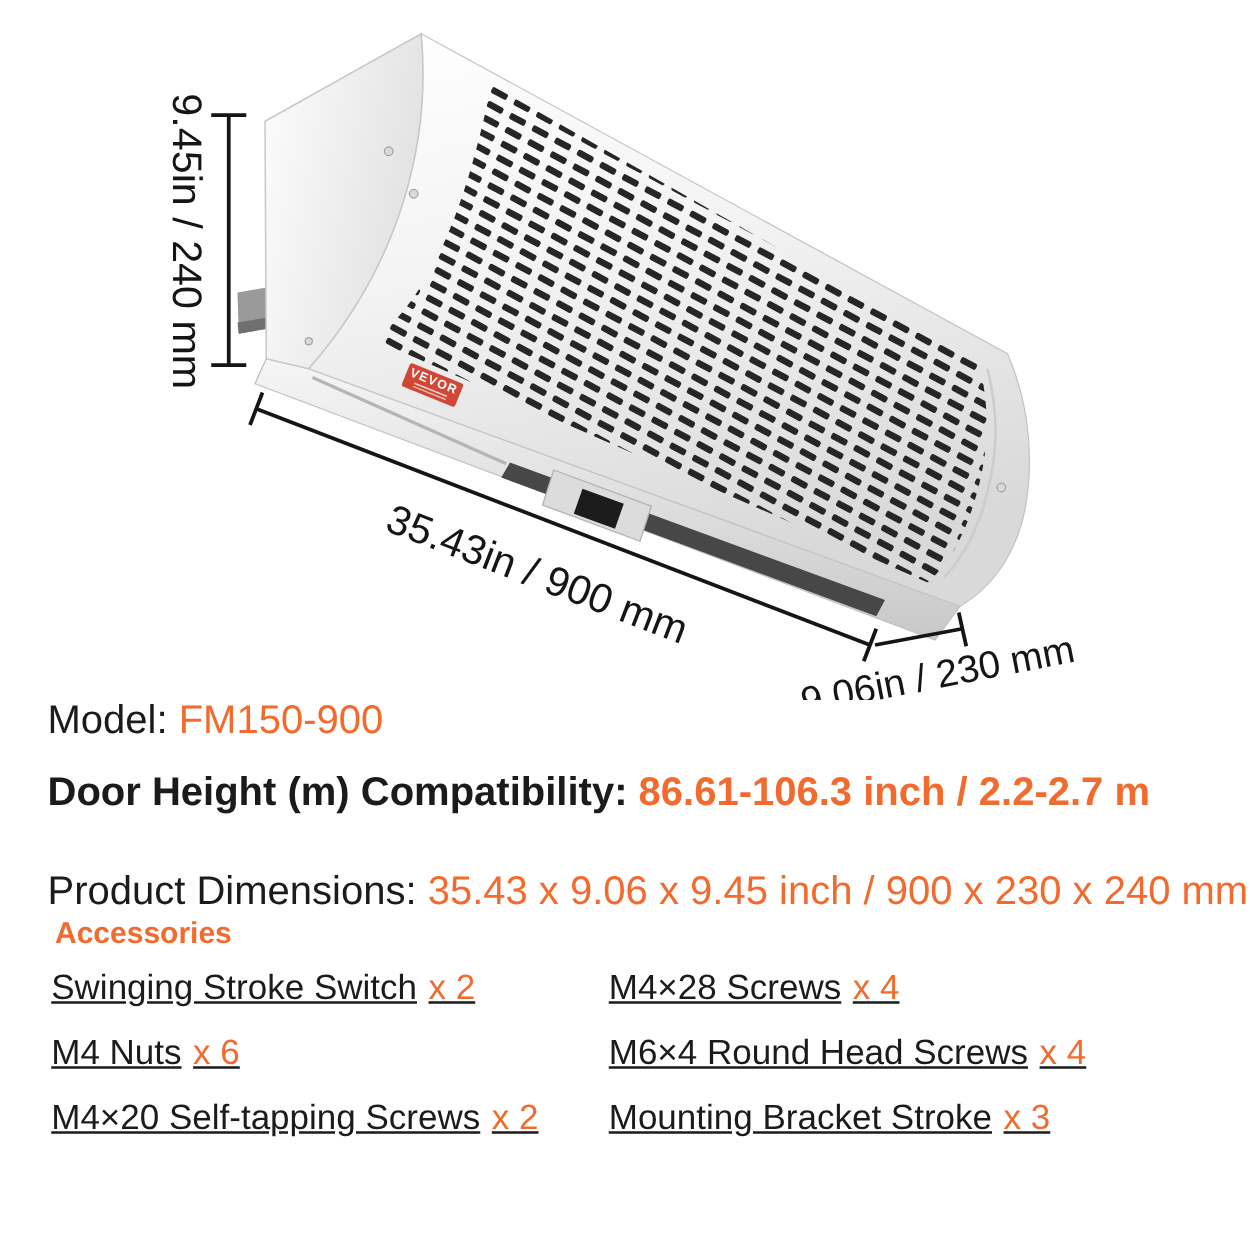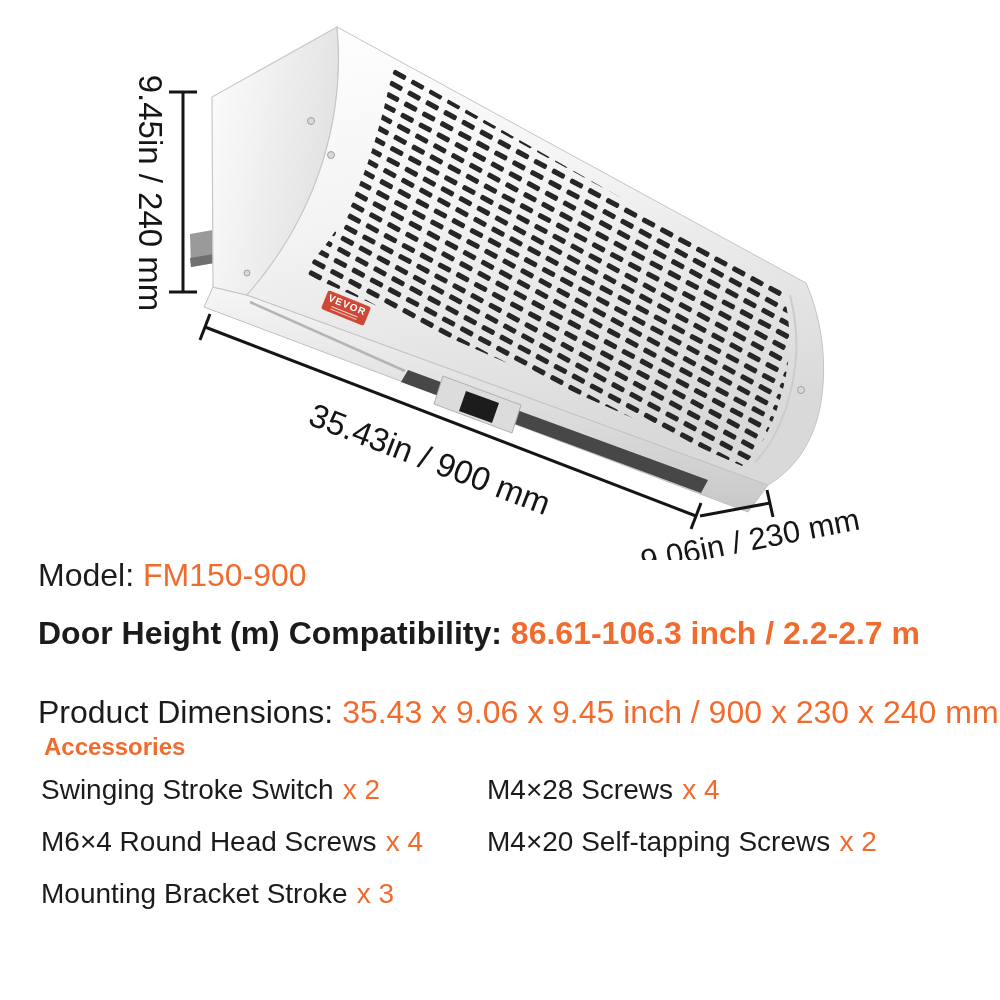--- a/index.html
+++ b/index.html
@@ -26,21 +26,21 @@
   .spec-row{position:absolute;left:38px;font-size:32px;line-height:32px;color:var(--ink);white-space:nowrap;}
   .spec-row:nth-of-type(1){top:559px;}
   .spec-row:nth-of-type(2){top:617px;font-weight:bold;}
   .spec-row:nth-of-type(3){top:696px;}
   .spec-row .v{color:var(--accent);}
 
   
   .acc-heading{position:absolute;left:44px;top:733px;font-size:24px;font-weight:bold;color:var(--accent);}
   .acc-grid{position:absolute;left:41px;top:775px;width:930px;display:grid;
     grid-template-columns:446px 1fr;grid-auto-rows:30px;row-gap:22px;}
-  .acc-item{font-size:28px;line-height:30px;color:var(--ink);white-space:nowrap;}
+  .acc-item{font-size:28px;line-height:30px;color:var(--ink);white-space:nowrap;text-decoration:underline;}
   .acc-item .qty{color:var(--accent);margin-left:0.33em;}
 </style>
 </head>
 <body>
 
 <div class="stage">
 
   <svg class="illustration" width="1000" height="560" viewBox="0 0 1000 560">
     <defs>
       <linearGradient id="gCap" x1="0" y1="0" x2="1" y2="0.35">
@@ -747,18 +747,19 @@
   <div>
     <div class="spec-row"><span class="k">Model: </span><span class="v">FM150-900</span></div>
     <div class="spec-row"><span class="k">Door Height (m) Compatibility: </span><span class="v">86.61-106.3 inch / 2.2-2.7 m</span></div>
     <div class="spec-row"><span class="k">Product Dimensions: </span><span class="v">35.43 x 9.06 x 9.45 inch / 900 x 230 x 240 mm</span></div>
   </div>
 
   <div class="acc-heading">Accessories</div>
   <div class="acc-grid">
     <div class="acc-item"><span>Swinging Stroke Switch</span><span class="qty">x 2</span></div>
     <div class="acc-item"><span>M4×28 Screws</span><span class="qty">x 4</span></div>
+    <div class="acc-item"><span>M4 Nuts</span><span class="qty">x 6</span></div>
     <div class="acc-item"><span>M6×4 Round Head Screws</span><span class="qty">x 4</span></div>
     <div class="acc-item"><span>M4×20 Self-tapping Screws</span><span class="qty">x 2</span></div>
     <div class="acc-item"><span>Mounting Bracket Stroke</span><span class="qty">x 3</span></div>
   </div>
 
 </div>
 
 </body></html>

